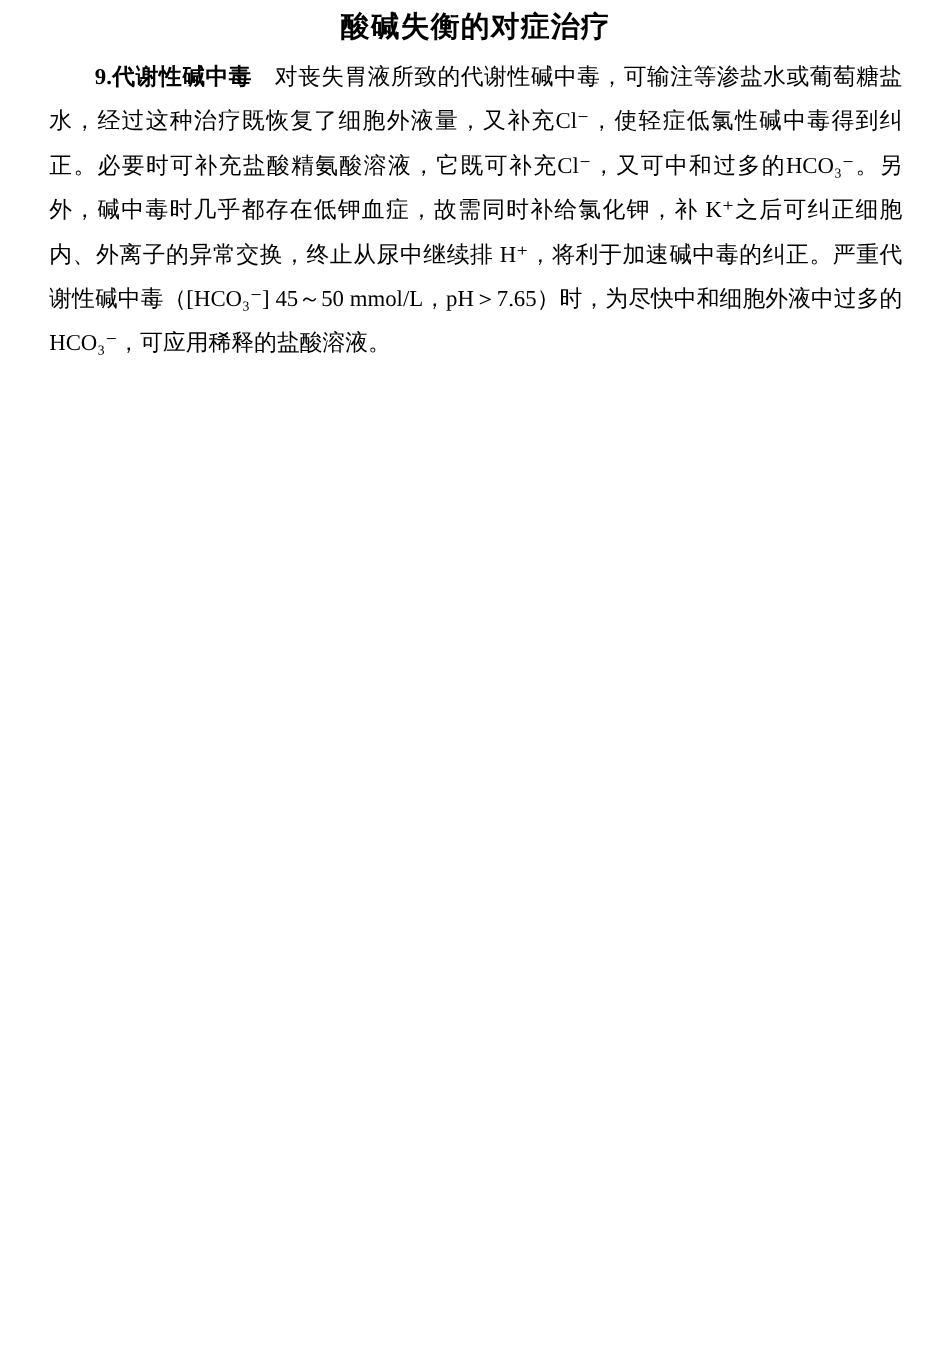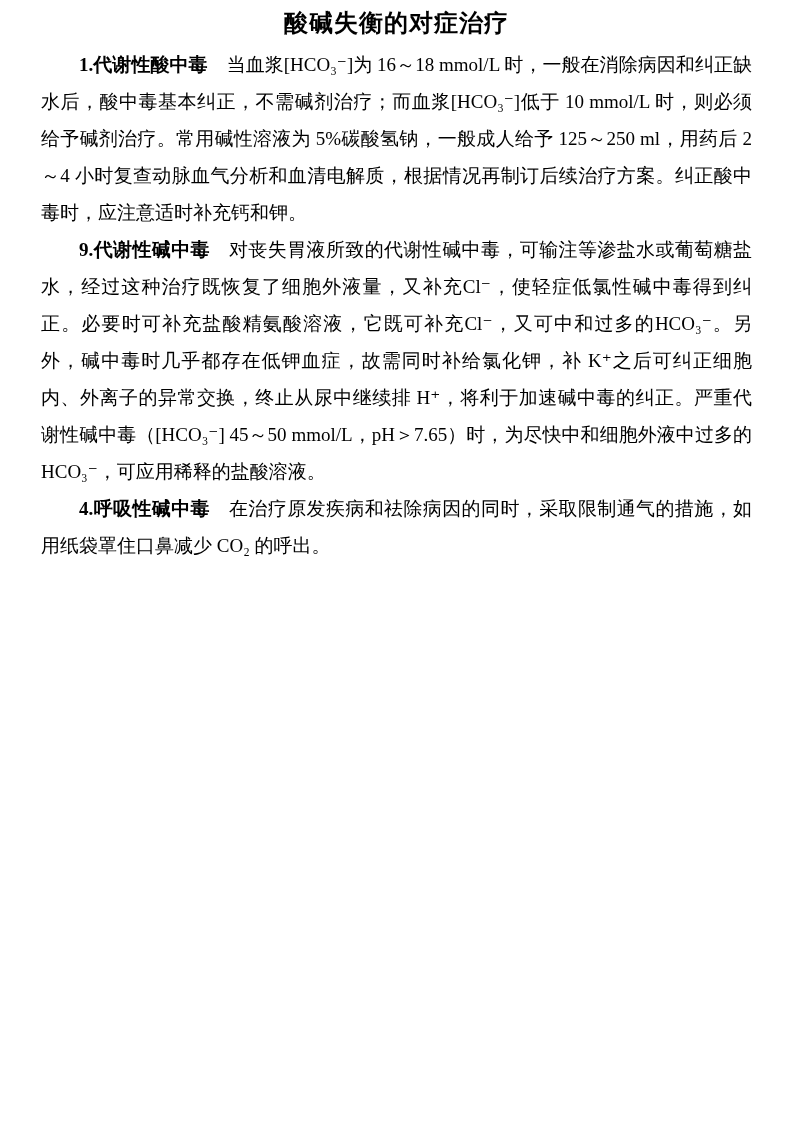--- a/index.html
+++ b/index.html
@@ -43,20 +43,18 @@
     font-weight: normal;
   }
 </style>
 </head>
 <body>
 
 <div class="page">
 
   <h1 class="doc-title">酸碱失衡的对症治疗</h1>
 
-  <p class="para"><b class="para-heading">1.代谢性酸中毒</b><span class="para-body">当血浆[HCO₃⁻]为 16～18 mmol/L 时，一般在消除病因和纠正缺水后，酸中毒基本纠正，不需碱剂治疗；而血浆[HCO₃⁻]低于 10 mmol/L 时，则必须给予碱剂治疗。常用碱性溶液为 5%碳酸氢钠，一般成人给予 125～250 ml，用药后 2～4 小时复查动脉血气分析和血清电解质，根据情况再制订后续治疗方案。纠正酸中毒时，应注意适时补充钙和钾。</span></p>
 
   <p class="para"><b class="para-heading">9.代谢性碱中毒</b><span class="para-body">对丧失胃液所致的代谢性碱中毒，可输注等渗盐水或葡萄糖盐水，经过这种治疗既恢复了细胞外液量，又补充Cl⁻，使轻症低氯性碱中毒得到纠正。必要时可补充盐酸精氨酸溶液，它既可补充Cl⁻，又可中和过多的HCO₃⁻。另外，碱中毒时几乎都存在低钾血症，故需同时补给氯化钾，补 K⁺之后可纠正细胞内、外离子的异常交换，终止从尿中继续排 H⁺，将利于加速碱中毒的纠正。严重代谢性碱中毒（[HCO₃⁻] 45～50 mmol/L，pH＞7.65）时，为尽快中和细胞外液中过多的HCO₃⁻，可应用稀释的盐酸溶液。</span></p>
 
 
-  <p class="para"><b class="para-heading">4.呼吸性碱中毒</b><span class="para-body">在治疗原发疾病和祛除病因的同时，采取限制通气的措施，如用纸袋罩住口鼻减少 CO₂ 的呼出。</span></p>
 
 </div>
 
 </body></html>

